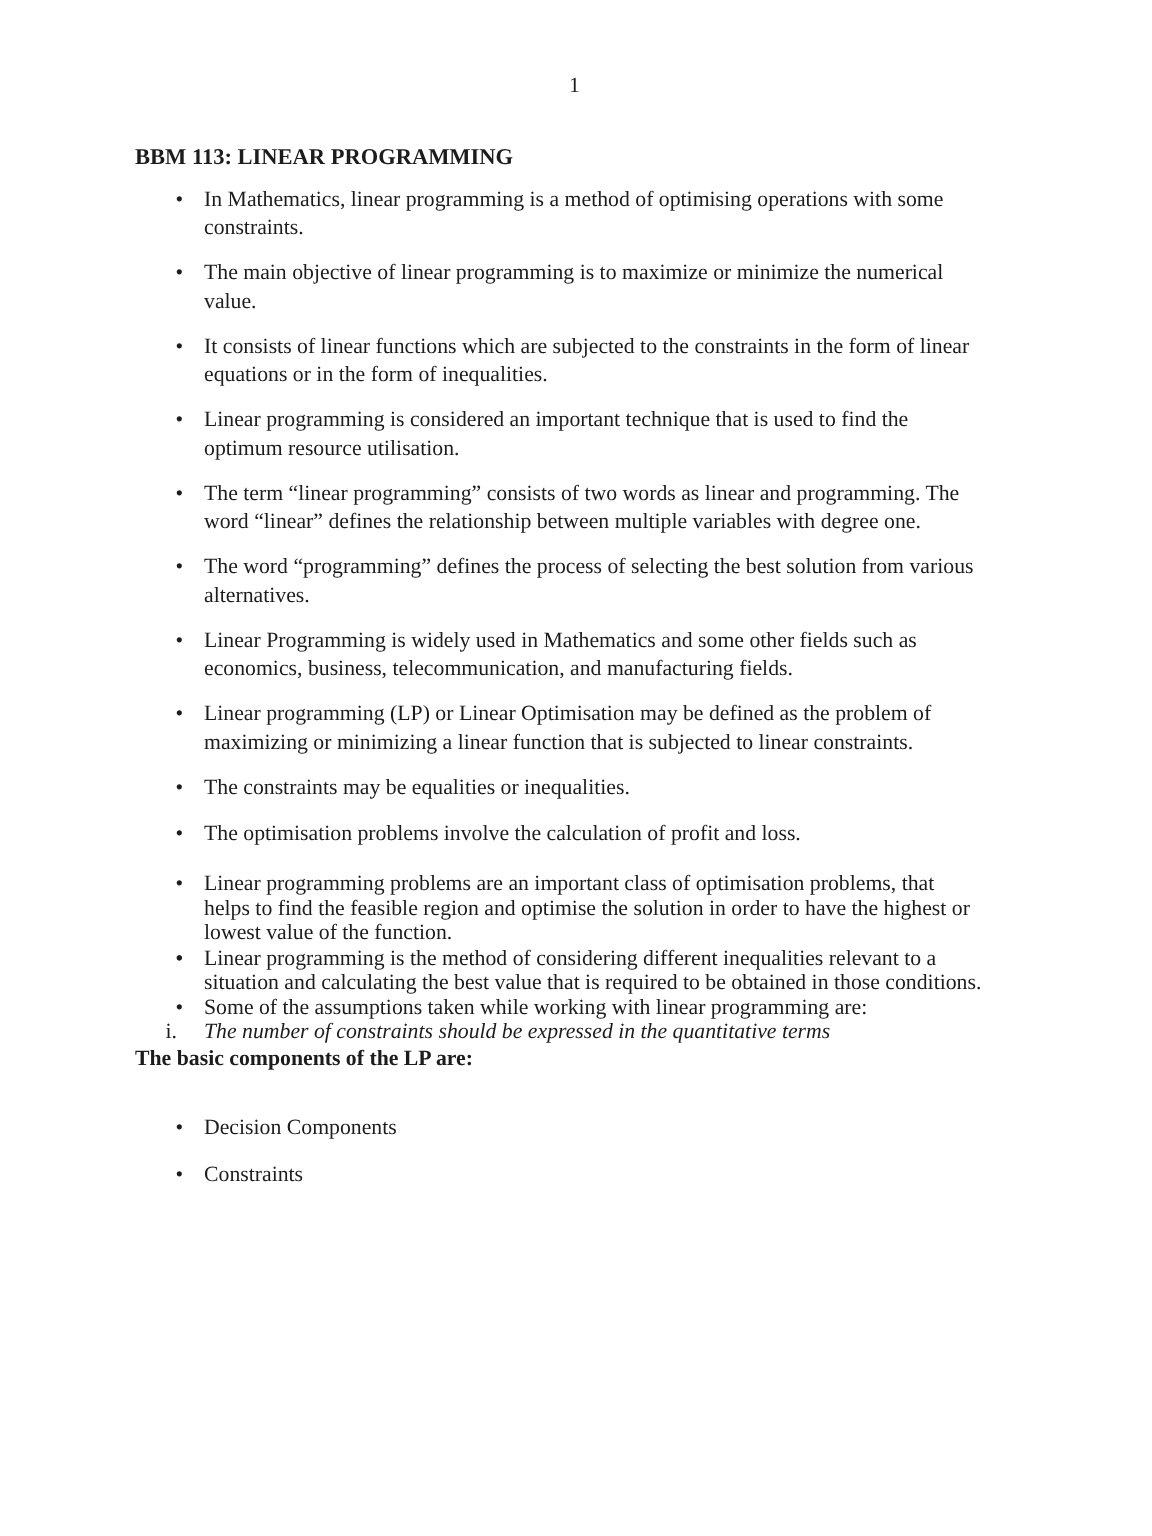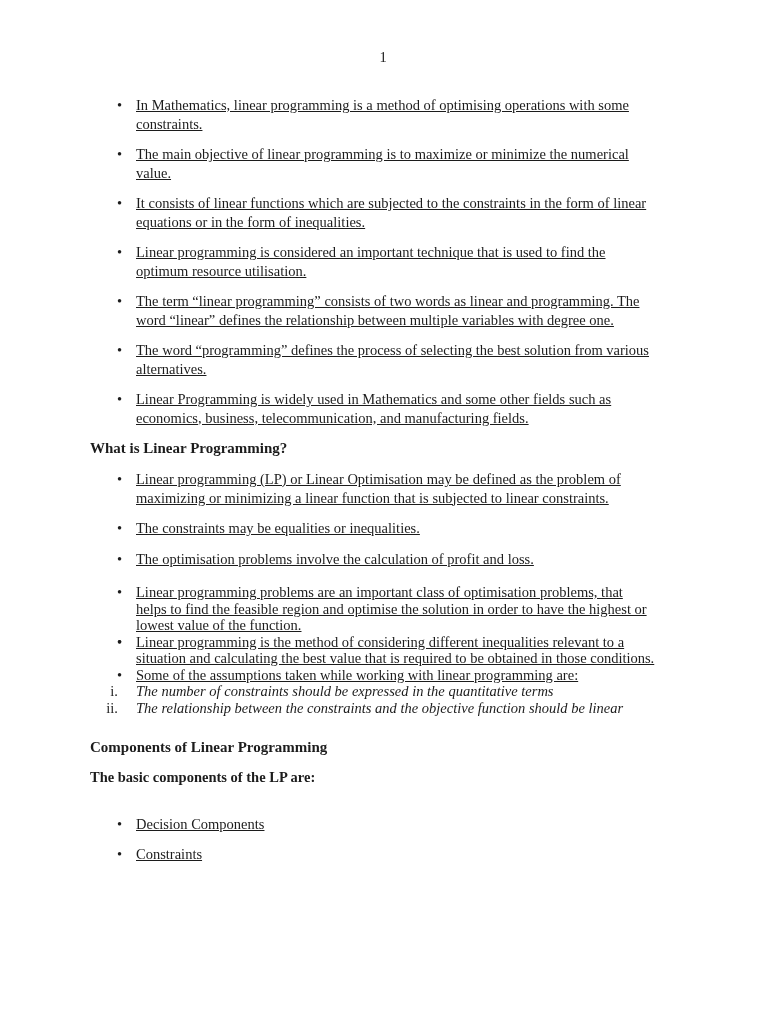--- a/index.html
+++ b/index.html
@@ -54,21 +54,20 @@
     padding-left: 46px;
   }
   .li .dot {
     position: absolute;
     left: 27px;
     top: 0;
   }
   .li .txt {
     display: block;
     white-space: pre-line;
-    text-decoration: underline;
   }
   .li.spaced {
     line-height: 18.5px;
     margin-bottom: 12px;
   }
   .li.tight {
     line-height: 16.5px;
     margin-bottom: 0;
   }
   .li.tight.first {
@@ -93,20 +92,21 @@
     font-style: italic;
   }
 </style>
 </head>
 <body>
 
 <div class="page">
 
   <div class="pageno">1</div>
 
+  <div class="h1">BBM 113: LINEAR PROGRAMMING</div>
 
 
   <div class="li spaced">
     <span class="dot">•</span>
     <span class="txt">In Mathematics, linear programming is a method of optimising operations with some
 constraints.</span>
   </div>
   <div class="li spaced">
     <span class="dot">•</span>
     <span class="txt">The main objective of linear programming is to maximize or minimize the numerical
@@ -131,21 +131,20 @@
     <span class="dot">•</span>
     <span class="txt">The word “programming” defines the process of selecting the best solution from various
 alternatives.</span>
   </div>
   <div class="li spaced">
     <span class="dot">•</span>
     <span class="txt">Linear Programming is widely used in Mathematics and some other fields such as
 economics, business, telecommunication, and manufacturing fields.</span>
   </div>
 
-  <div class="h2 what">What is Linear Programming?</div>
 
   <div class="li spaced">
     <span class="dot">•</span>
     <span class="txt">Linear programming (LP)  or Linear Optimisation may be defined as the problem of
 maximizing or minimizing a linear function that is subjected to linear constraints.</span>
   </div>
   <div class="li spaced">
     <span class="dot">•</span>
     <span class="txt">The constraints may be equalities or inequalities.</span>
   </div>
@@ -171,26 +170,21 @@
   </div>
   <div class="li tight">
     <span class="dot">•</span>
     <span class="txt">Some of the assumptions taken while working with linear programming are:</span>
   </div>
 
   <div class="roman">
     <span class="num">i.</span>
     <span class="txt">The number of constraints should be expressed in the quantitative terms</span>
   </div>
-  <div class="roman">
-    <span class="num">ii.</span>
-    <span class="txt">The relationship between the constraints and the objective function should be linear</span>
-  </div>
 
-  <div class="h2 components">Components of Linear Programming</div>
 
   <div class="para">The basic components of the LP are:</div>
 
   <div class="li spaced">
     <span class="dot">•</span>
     <span class="txt">Decision Components</span>
   </div>
   <div class="li spaced">
     <span class="dot">•</span>
     <span class="txt">Constraints</span>

